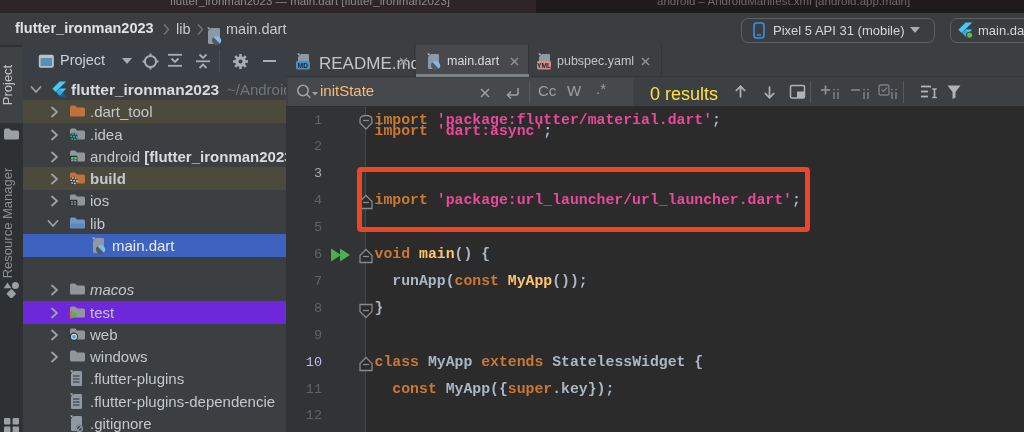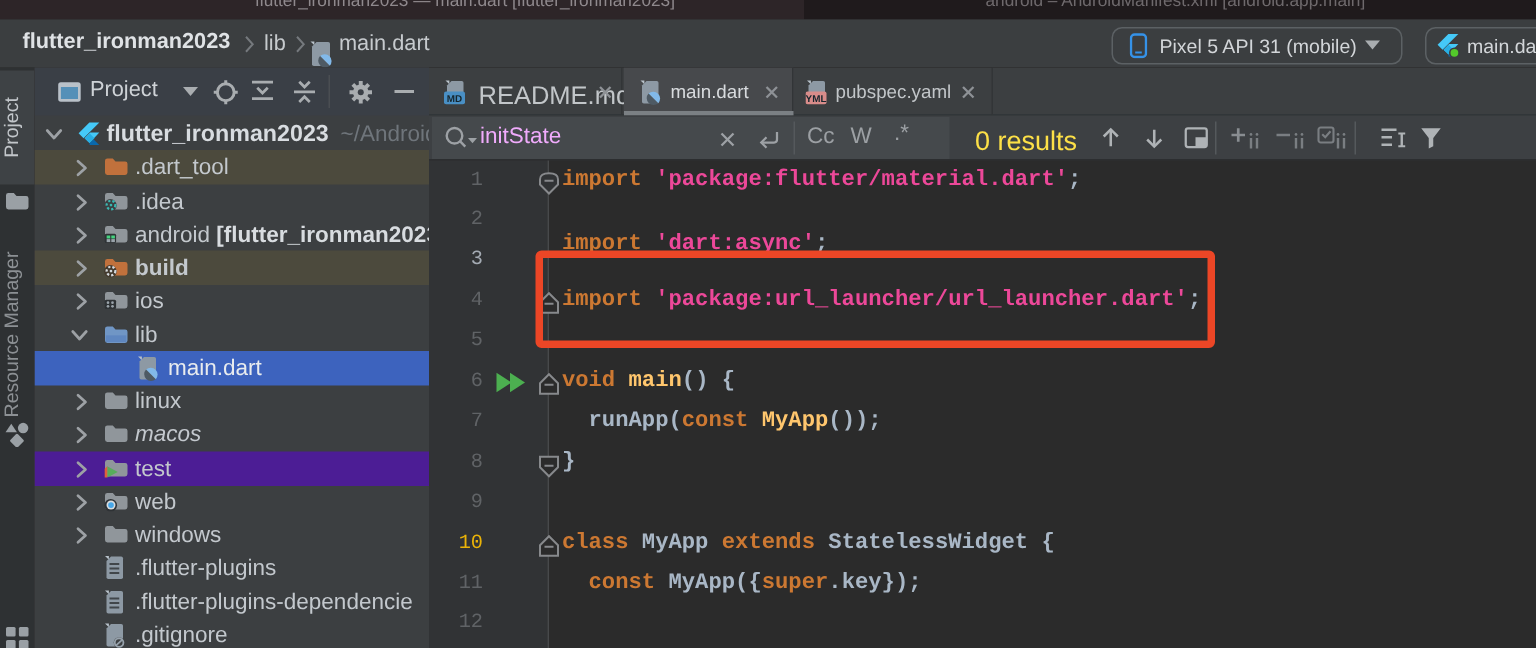--- a/index.html
+++ b/index.html
@@ -196,39 +196,30 @@
 </div>
 <div class="row" style="top:188.8px;background:#3D63BE;">
 <svg class="abs" style="left:68px;top:3px" width="15" height="18">
           <polygon points="1,0.6 3.6,0.6 3.6,3.2" fill="#B8C2CA"></polygon>
           <path d="M5 1 L11.8 1 Q13 1 13 2.2 L13 14.8 Q13 16 11.8 16 L3.2 16 Q2 16 2 14.8 L2 4 Z" fill="#8D99A4"></path>
           <path d="M6.35 9.35 A4.6 4.6 0 0 1 12.85 15.85 Z" fill="#82B9E9"></path>
           <path d="M6.35 9.35 A4.6 4.6 0 0 0 12.85 15.85 Z" fill="#4E5A64"></path>
         </svg>
 <span class="rlbl" style="left:89px;color:#E8EBEE;">main.dart</span>
 </div>
-<div class="row" style="top:211.0px;">
-<svg class="abs" style="left:27px;top:5px" width="9" height="14">
-          <polyline points="2,2.5 7,7 2,11.5" fill="none" stroke="#9DA1A5" stroke-width="1.8" stroke-linecap="round" stroke-linejoin="round"></polyline>
-        </svg>
-<svg class="abs" style="left:46px;top:4px" width="17" height="14">
-          <path d="M1 3.2 Q1 1.6 2.6 1.6 L6.2 1.6 L8 3.6 L14.4 3.6 Q16 3.6 16 5.2 L16 11 Q16 12.6 14.4 12.6 L2.6 12.6 Q1 12.6 1 11 Z" fill="#90969B"></path>
-        </svg>
-<span class="rlbl" style="left:67px;">linux</span>
-</div>
 <div class="row" style="top:233.2px;">
 <svg class="abs" style="left:27px;top:5px" width="9" height="14">
           <polyline points="2,2.5 7,7 2,11.5" fill="none" stroke="#9DA1A5" stroke-width="1.8" stroke-linecap="round" stroke-linejoin="round"></polyline>
         </svg>
 <svg class="abs" style="left:46px;top:4px" width="17" height="14">
           <path d="M1 3.2 Q1 1.6 2.6 1.6 L6.2 1.6 L8 3.6 L14.4 3.6 Q16 3.6 16 5.2 L16 11 Q16 12.6 14.4 12.6 L2.6 12.6 Q1 12.6 1 11 Z" fill="#90969B"></path>
         </svg>
 <span class="rlbl" style="left:67px;font-style:italic;">macos</span>
 </div>
-<div class="row" style="top:255.5px;background:#4c1d95;">
+<div class="row" style="top:255.5px;background:#6d28d9;">
 <svg class="abs" style="left:27px;top:5px" width="9" height="14">
           <polyline points="2,2.5 7,7 2,11.5" fill="none" stroke="#9DA1A5" stroke-width="1.8" stroke-linecap="round" stroke-linejoin="round"></polyline>
         </svg>
 <svg class="abs" style="left:46px;top:4px" width="17" height="14">
           <path d="M1 3.2 Q1 1.6 2.6 1.6 L6.2 1.6 L8 3.6 L14.4 3.6 Q16 3.6 16 5.2 L16 11 Q16 12.6 14.4 12.6 L2.6 12.6 Q1 12.6 1 11 Z" fill="#90969B"></path>
           <path d="M2.5 5.8 L9.5 9.6 L2.5 13.4 Z" fill="#57AD5B"></path>
           <path d="M2.5 5.8 L2.5 13.4 L0.8 13.4 L0.8 7.5 Z" fill="#E0603D"></path>
         </svg>
 <span class="rlbl" style="left:67px;">test</span>
 </div>
@@ -324,21 +315,21 @@
           <line x1="9" y1="2" x2="2" y2="9" stroke="#8E9296" stroke-width="1.5"></line>
         </svg>
 </div>
 <div class="abs" style="left:0;top:32px;width:738px;height:30px;background:#3D4043;border-bottom:1px solid #2C2E30;">
 <div class="abs" style="left:2px;top:1px;width:345px;height:28px;background:#45494C;"></div>
 <svg class="abs" style="left:9px;top:6px" width="24" height="18">
 <circle cx="8" cy="7.5" r="5.2" fill="none" stroke="#9DA1A5" stroke-width="1.6"></circle>
 <line x1="11.8" y1="11.3" x2="15.2" y2="14.7" stroke="#9DA1A5" stroke-width="1.6"></line>
 <polygon points="17,9 23,9 20,12.5" fill="#9DA1A5"></polygon>
 </svg>
-<span class="abs" style="left:34px;top:5px;font-size:15px;color:#f0abfc;">initState</span>
+<span class="abs" style="left:34px;top:5px;font-size:15px;color:#fdba74;">initState</span>
 <svg class="abs" style="left:193px;top:10px" width="12" height="12">
           <line x1="2" y1="2" x2="10" y2="10" stroke="#9DA1A5" stroke-width="1.5"></line>
           <line x1="10" y1="2" x2="2" y2="10" stroke="#9DA1A5" stroke-width="1.5"></line>
         </svg>
 <svg class="abs" style="left:218px;top:9px" width="16" height="14">
 <path d="M14 2 L14 7 Q14 9 12 9 L4 9" fill="none" stroke="#9DA1A5" stroke-width="1.5"></path>
 <polyline points="7,5.5 3.5,9 7,12.5" fill="none" stroke="#9DA1A5" stroke-width="1.5"></polyline>
 </svg>
 <div class="abs" style="left:243px;top:4px;width:1px;height:22px;background:#55595C;"></div>
 <span class="abs" style="left:252px;top:5px;font-size:15px;color:#9CA0A4;">Cc</span>
@@ -399,21 +390,21 @@
 <div class="abs" style="left:79px;top:0;width:1px;height:325px;background:#47494B;"></div>
 <div class="ln" style="left:0px;top:5.5px;color:#606366;">1</div>
 <div class="ln" style="left:0px;top:32.4px;color:#606366;">2</div>
 <div class="ln" style="left:0px;top:59.3px;color:#A4ABB3;">3</div>
 <div class="ln" style="left:0px;top:86.2px;color:#606366;">4</div>
 <div class="ln" style="left:0px;top:113.1px;color:#606366;">5</div>
 <div class="ln" style="left:0px;top:140.0px;color:#606366;">6</div>
 <div class="ln" style="left:0px;top:166.9px;color:#606366;">7</div>
 <div class="ln" style="left:0px;top:193.8px;color:#606366;">8</div>
 <div class="ln" style="left:0px;top:220.7px;color:#606366;">9</div>
-<div class="ln" style="left:0px;top:247.6px;color:#eab308;">10</div>
+<div class="ln" style="left:0px;top:247.6px;color:#c4b5fd;">10</div>
 <div class="ln" style="left:0px;top:274.5px;color:#606366;">11</div>
 <div class="ln" style="left:0px;top:301.4px;color:#606366;">12</div>
 <svg class="abs" style="left:44px;top:141.0px" width="22" height="14">
 <polygon points="1,0.5 11,7 1,13.5" fill="#4CAF50"></polygon>
 <polygon points="10,0.5 20,7 10,13.5" fill="#4CAF50"></polygon>
 </svg>
 <svg class="abs" style="left:72px;top:6.5px" width="16" height="17">
 <path d="M2 5.5 Q2 1.5 8 1.5 Q14 1.5 14 5.5 L14 9 L8 15 L2 9 Z" fill="#313335" stroke="#87898C" stroke-width="1.3"></path>
 <line x1="5" y1="6.5" x2="11" y2="6.5" stroke="#87898C" stroke-width="1.3"></line>
         </svg>
@@ -427,21 +418,21 @@
         </svg>
 <svg class="abs" style="left:72px;top:194.8px" width="16" height="17">
 <path d="M2 9.5 L8 15.5 L14 9.5 L14 2.5 L2 2.5 Z" fill="#2B2B2B" stroke="#87898C" stroke-width="1.3"></path>
 <line x1="5" y1="8.5" x2="11" y2="8.5" stroke="#87898C" stroke-width="1.3"></line>
         </svg>
 <svg class="abs" style="left:72px;top:248.6px" width="16" height="17">
 <path d="M2 7.5 L8 1.5 L14 7.5 L14 14.5 L2 14.5 Z" fill="#2B2B2B" stroke="#87898C" stroke-width="1.3"></path>
 <line x1="5" y1="8.5" x2="11" y2="8.5" stroke="#87898C" stroke-width="1.3"></line>
         </svg>
 <div class="code" style="left:88.6px;top:4.5px;"><span class="k">import</span> <span class="s">'package:flutter/material.dart'</span>;</div>
-<div class="code" style="left:88.6px;top:48px;"><span class="k">import</span> <span class="s">'dart:async'</span>;</div>
+<div class="code" style="left:88.6px;top:16px;"><span class="k">import</span> <span class="s">'dart:async'</span>;</div>
 <div class="code" style="left:88.6px;top:85.2px;"><span class="k">import</span> <span class="s">'package:url_launcher/url_launcher.dart'</span>;</div>
 <div class="code" style="left:88.6px;top:139.0px;"><span class="k">void</span> <span class="f">main</span>() {</div>
 <div class="code" style="left:88.6px;top:165.9px;">  runApp(<span class="k">const</span> <span class="f">MyApp</span>());</div>
 <div class="code" style="left:88.6px;top:192.8px;">}</div>
 <div class="code" style="left:88.6px;top:246.6px;"><span class="k">class</span> MyApp <span class="k">extends</span> StatelessWidget {</div>
 <div class="code" style="left:88.6px;top:273.5px;">  <span class="k">const</span> MyApp({<span class="k">super</span>.key});</div>
 </div>
 </div>
 <div class="abs" style="left:357px;top:167px;width:453px;height:65px;border:5px solid #EC4626;border-radius:4px;"></div>
 </div>

